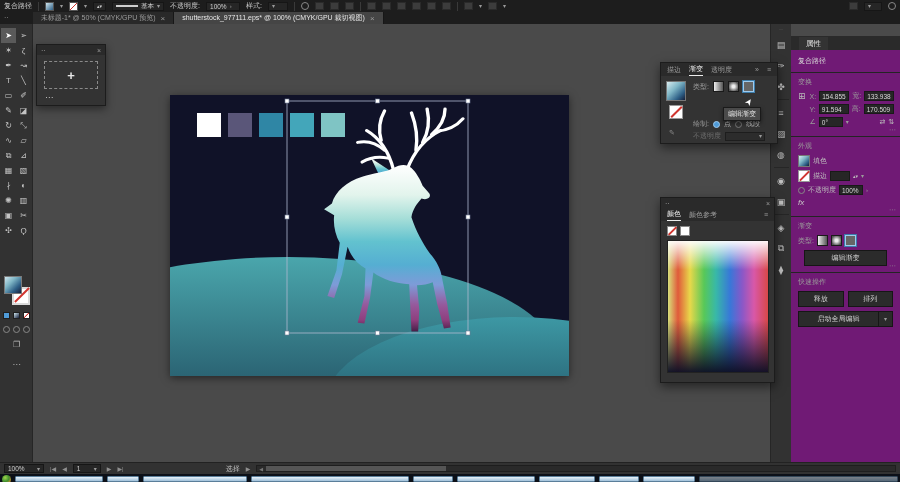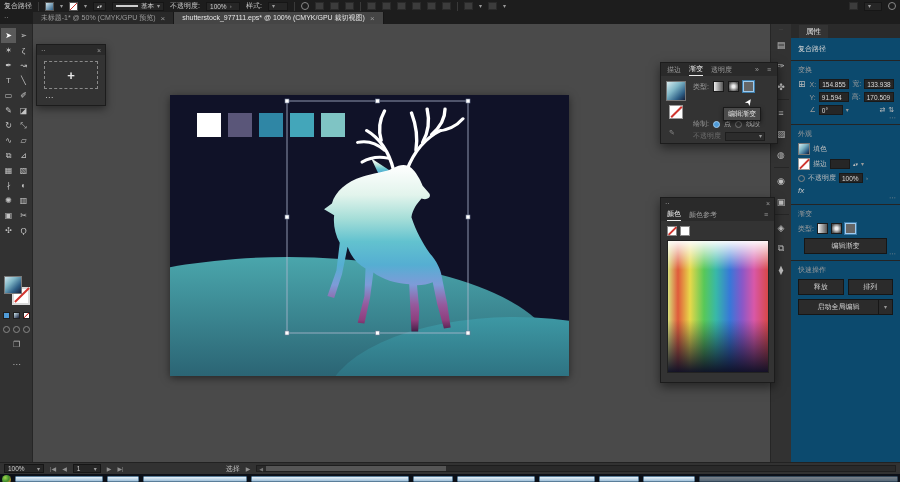--- a/index.html
+++ b/index.html
@@ -94,21 +94,21 @@
       linear-gradient(90deg,#d8e07a 0%,#e05a3a 10%,#e8d84a 22%,#58c858 36%,#38b8a8 48%,
         #3878d8 62%,#8858c8 74%,#d858a8 86%,#d84848 100%); }
   
   #dock-strip { left:770px; top:24px; width:21px; height:438px; background:#323232;
     border-left:1px solid #262626; z-index:20; display:flex; flex-direction:column; align-items:center; }
   #dock-strip .dock-dots { color:#7a7a7a; font-size:6px; margin:2px 0; }
   .dock-icon { width:15px; height:15px; margin:3px 0; display:flex; align-items:center;
     justify-content:center; color:#c0c0c0; font-size:9px; }
   .dock-sep { width:15px; height:1px; background:#262626; margin:2px 0; }
   
-  #props { left:791px; top:24px; width:109px; height:438px; background:#0c4a6e; z-index:10;
+  #props { left:791px; top:36px; width:109px; height:438px; background:#701a75; z-index:10;
     color:#bdbdbd; font-size:7px; }
   #props-title { height:14px; display:flex; align-items:flex-end; padding:0 8px; background:#2a2a2a; }
   #props-title span { background:#333; color:#e8e8e8; padding:2px 7px 1px 7px; font-size:7.5px; }
   .sec { border-bottom:1px solid #242424; padding:4px 7px 6px 7px; position:relative; }
   .sec-label { color:#9b9b9b; margin-bottom:4px; }
   .fld-row { display:flex; align-items:center; gap:3px; margin-bottom:3px; }
   .fld { background:#262626; border:1px solid #191919; color:#d8d8d8; height:10px; min-width:30px;
     display:flex; align-items:center; padding:0 2px; font-size:6.5px; }
   .fld-lab { color:#9b9b9b; }
   .more-dots { position:absolute; right:4px; bottom:2px; color:#9a9a9a; font-size:7px; }

